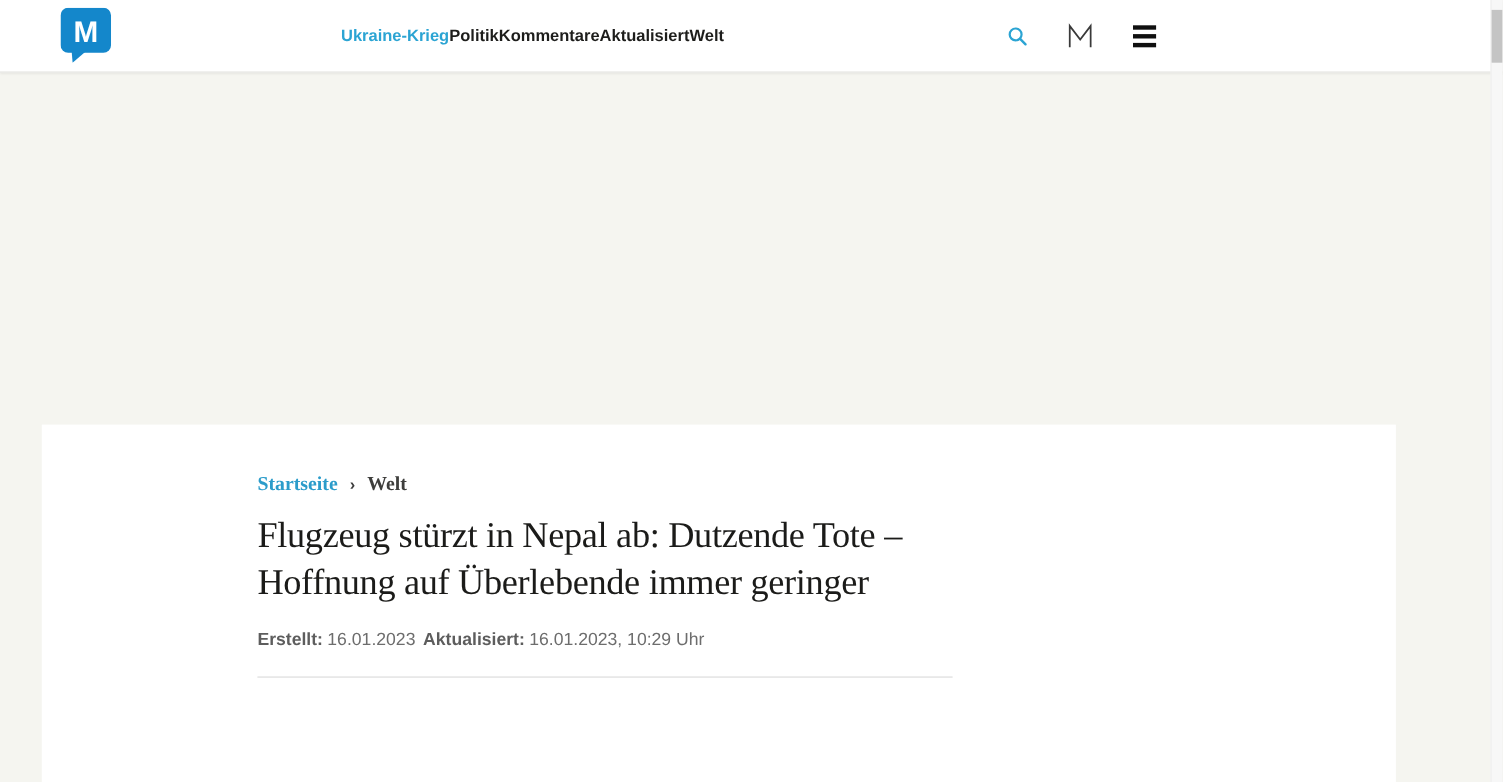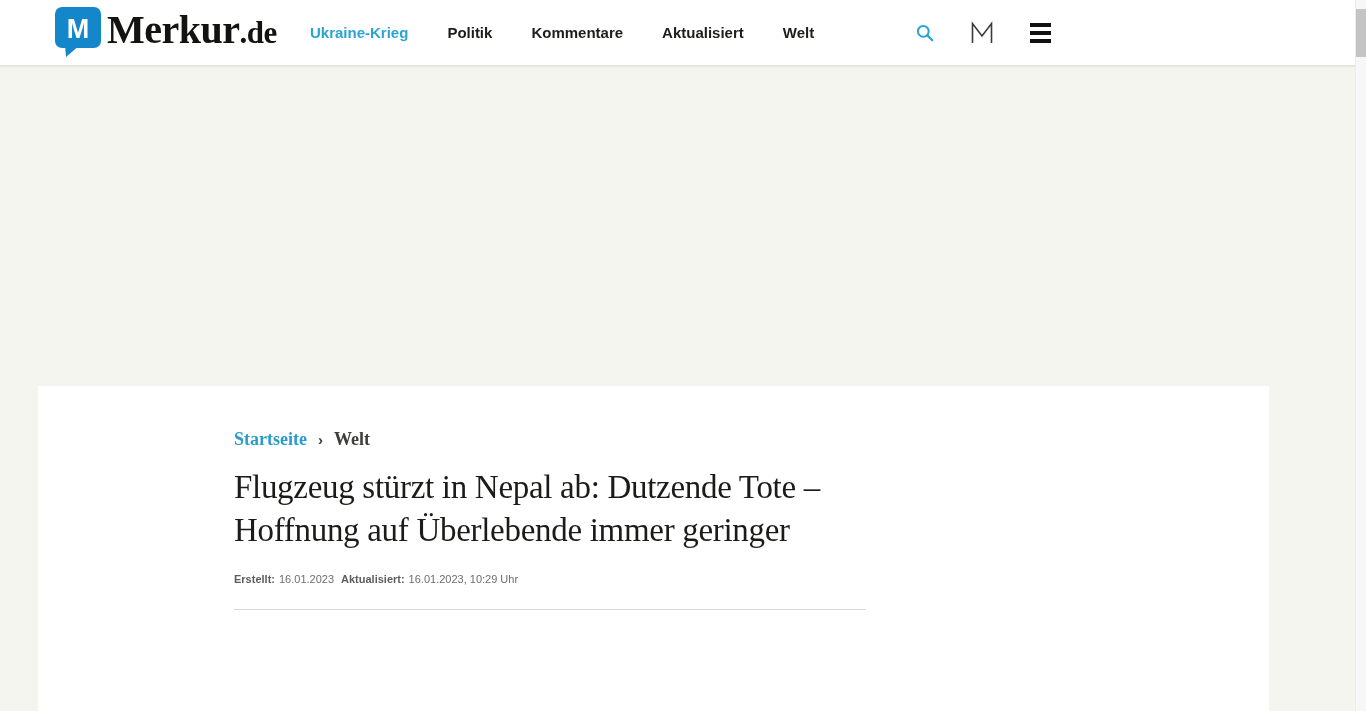--- a/index.html
+++ b/index.html
@@ -48,21 +48,20 @@
     font-size: 31px;
     font-weight: 700;
   }
   .main-nav {
     position: absolute;
     left: 310px;
     top: 0;
     height: 65px;
     display: flex;
     align-items: center;
-    gap: 39px;
   }
   .nav-link {
     font-size: 15px;
     font-weight: 700;
     color: var(--nav_text, #1d1d1b);
     text-decoration: none;
     white-space: nowrap;
     cursor: pointer;
   }
   .nav-link.active { color: var(--accent, #2ba4d3); }
@@ -138,21 +137,21 @@
     margin: 16px 0 0 0;
     font-family: "Liberation Serif", serif;
     font-weight: 400;
     font-size: 33px;
     line-height: 43px;
     letter-spacing: -0.3px;
     color: var(--headline_text, #1b1b19);
   }
   .meta {
     margin-top: 21px;
-    font-size: 11px;
+    font-size: 16px;
     color: var(--meta_text, #6d6d6d);
   }
   .meta .meta-label {
     font-weight: 700;
     color: #5d5d5d;
     margin-right: 4px;
   }
   .meta .meta-value { margin-right: 7px; }
 
   .divider {
@@ -197,21 +196,20 @@
 
   <header class="site-header">
     <a class="logo">
       <span>
         <svg width="46" height="50" viewBox="0 0 46 50">
           <rect x="0" y="0" width="46" height="41" rx="7" fill="#1487cb"></rect>
           <polygon points="10,38 25,38 11,50" fill="#1487cb"></polygon>
           <text x="23" y="31" text-anchor="middle" font-family="Liberation Sans, sans-serif" font-size="27" font-weight="bold" fill="#ffffff">M</text>
         </svg>
       </span>
-      <span class="logo-text"><span>Merkur</span><span class="logo-suffix">.de</span></span>
     </a>
 
     <nav class="main-nav">
       <a class="nav-link active">Ukraine-Krieg</a>
       <a class="nav-link">Politik</a>
       <a class="nav-link">Kommentare</a>
       <a class="nav-link">Aktualisiert</a>
       <a class="nav-link">Welt</a>
     </nav>
 

